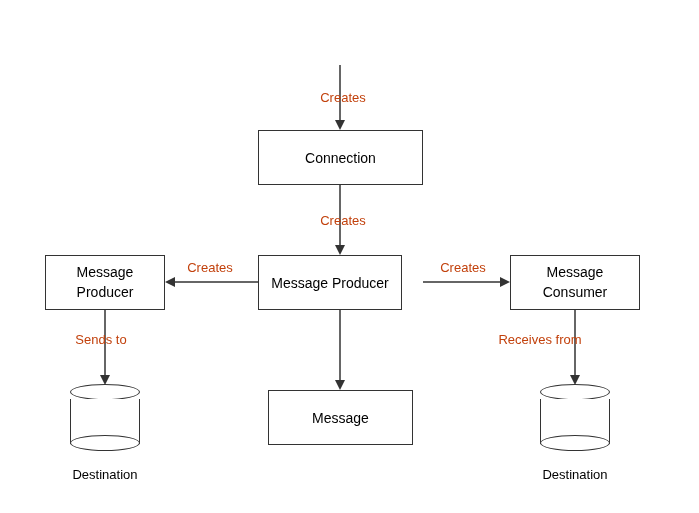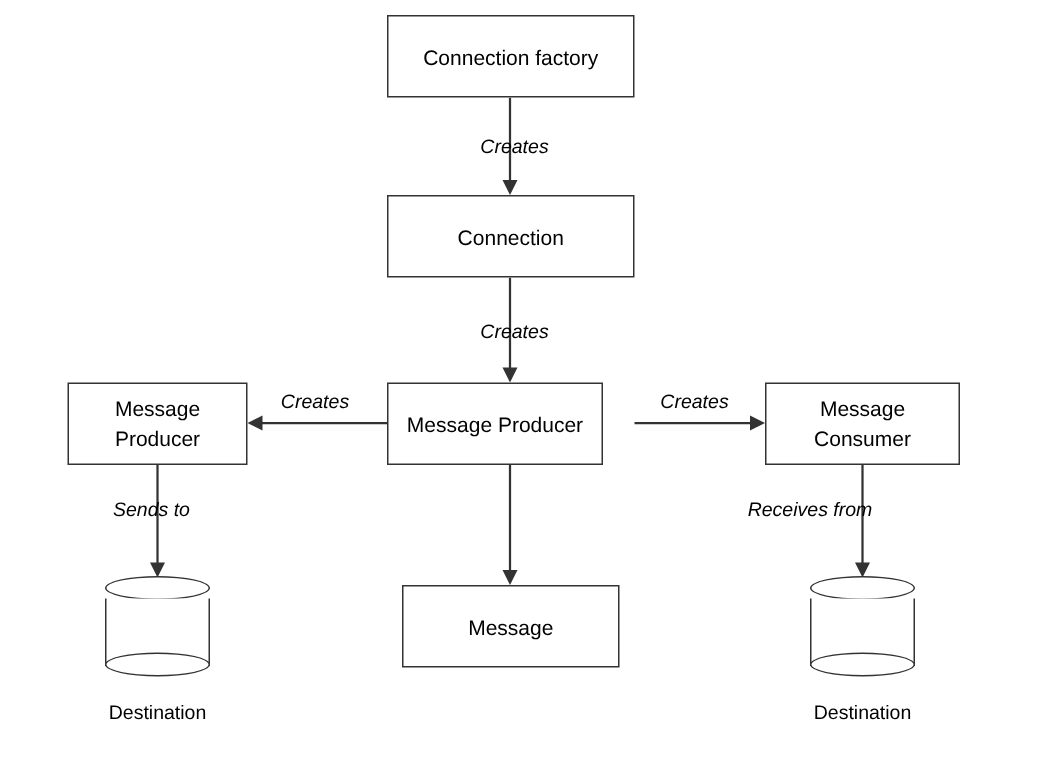--- a/index.html
+++ b/index.html
@@ -23,22 +23,21 @@
       display: flex;
       align-items: center;
       justify-content: center;
       text-align: center;
       font-size: 14px;
       color: #000;
     }
     .label {
       position: absolute;
       font-size: 13px;
-      color: #000000;
-      font-style: italic;
+      color: #c2410c;
       text-align: center;
     }
     svg.arrows {
       position: absolute;
       top: 0;
       left: 0;
       width: 699px;
       height: 513px;
       pointer-events: none;
     }
@@ -106,23 +105,20 @@
     <line x1="340" y1="310" x2="340" y2="388" stroke="#333" stroke-width="1.5"></line>
     <polygon points="340,390 335,380 345,380" fill="#333"></polygon>
 
     <line x1="105" y1="310" x2="105" y2="383" stroke="#333" stroke-width="1.5"></line>
     <polygon points="105,385 100,375 110,375" fill="#333"></polygon>
 
     <line x1="575" y1="310" x2="575" y2="383" stroke="#333" stroke-width="1.5"></line>
     <polygon points="575,385 570,375 580,375" fill="#333"></polygon>
   </svg>
 
-  <div class="box" style="left:258px; top:10px; width:165px; height:55px; font-size:14px;">
-    <span>Connection factory</span>
-  </div>
 
   <div class="box" style="left:258px; top:130px; width:165px; height:55px;">
     <span>Connection</span>
   </div>
 
   <div class="box" style="left:258px; top:255px; width:144px; height:55px;">
     <span>Message
 Producer</span>
   </div>
 

